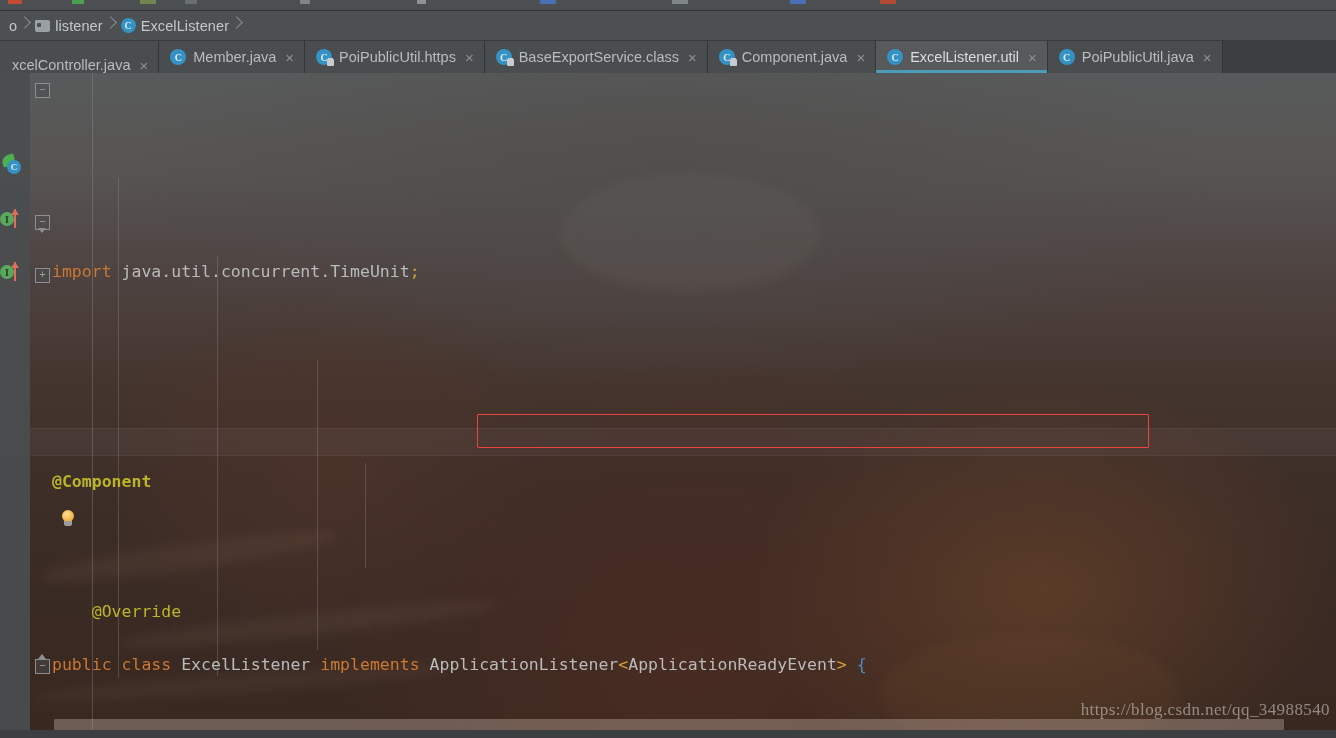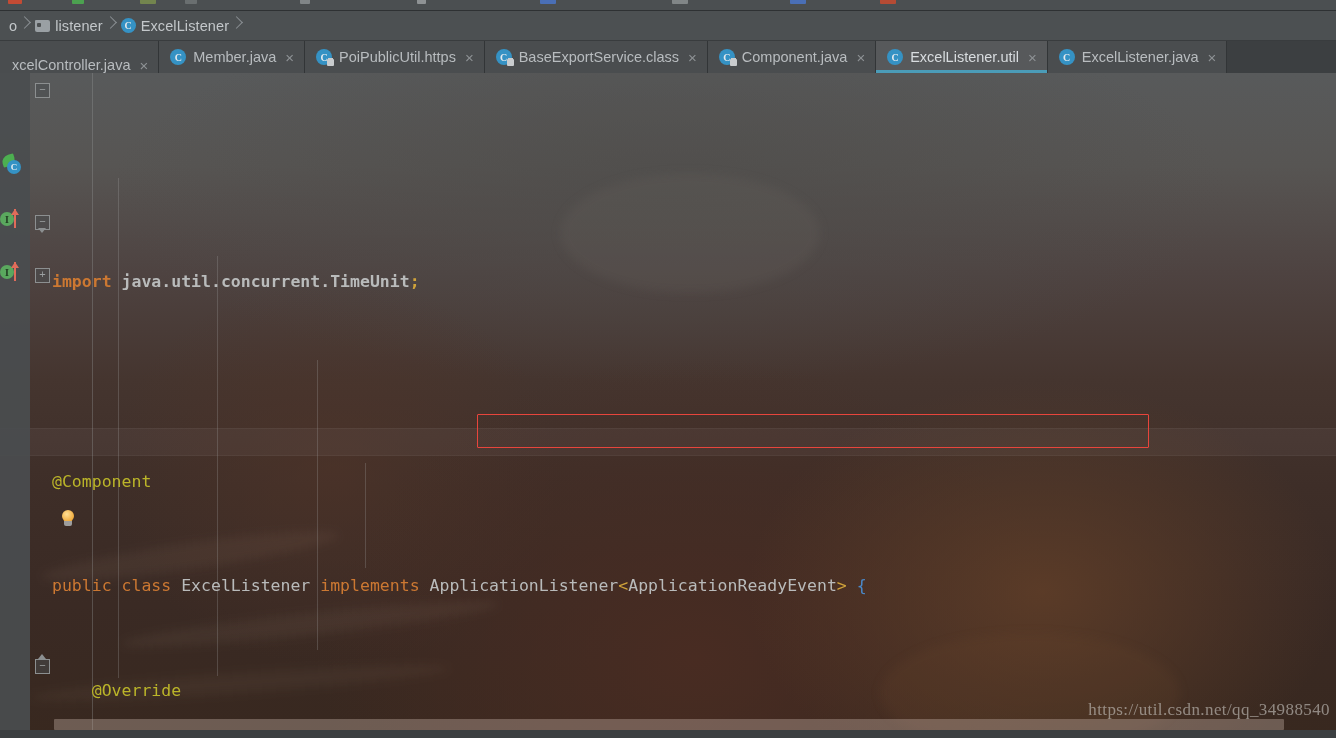--- a/index.html
+++ b/index.html
@@ -268,21 +268,21 @@
       <span>Component.java</span>
       <span class="tab-close">×</span>
     </div>
     <div class="tab active">
       <span class="tab-ico">C</span>
       <span>ExcelListener.util</span>
       <span class="tab-close">×</span>
     </div>
     <div class="tab">
       <span class="tab-ico">C</span>
-      <span>ExcelListener.java</span>
+      <span>PoiPublicUtil.java</span>
       <span class="tab-close">×</span>
     </div>
     <div class="tab-spacer"></div>
   </div>
 
   <div class="editor">
     <div class="wallpaper">
       <div class="streak" style="left:40px;top:470px;width:300px;height:26px;background:rgba(160,130,110,.10);transform:rotate(-8deg);"></div>
       <div class="streak" style="left:120px;top:540px;width:380px;height:22px;background:rgba(170,140,118,.09);transform:rotate(-6deg);"></div>
       <div class="streak" style="left:30px;top:600px;width:420px;height:20px;background:rgba(165,135,112,.08);transform:rotate(-4deg);"></div>
@@ -320,25 +320,25 @@
       <span class="glass"></span>
         <span class="base"></span>
     </div>
 
     <div class="codearea">
       <div class="indent-guide" style="left:88px;top:105px;height:500px;"></div>
       <div class="indent-guide" style="left:187px;top:183px;height:420px;"></div>
       <div class="indent-guide" style="left:287px;top:287px;height:290px;"></div>
       <div class="indent-guide" style="left:335px;top:390px;height:105px;"></div>
 
-      <div class="ln" style="top:13px;font-weight:bold;"><span class="kw">import</span> <span class="ident">java.util.concurrent.TimeUnit</span><span class="semi-y">;</span></div>
+      <div class="ln" style="top:3px;"><span class="kw">import</span> <span class="ident">java.util.concurrent.TimeUnit</span><span class="semi-y">;</span></div>
       <div class="ln" style="top:29px;"> </div>
-      <div class="ln" style="top:55px;"><span class="anno">@Component</span></div>
+      <div class="ln" style="top:55px;font-weight:bold;"><span class="anno">@Component</span></div>
+      <div class="ln" style="top:107px;">    <span class="anno">@Override</span></div>
       <div class="ln" style="top:81px;"><span class="kw">public</span> <span class="kw">class</span> <span class="ident">ExcelListener</span> <span class="kw">implements</span> <span class="ident">ApplicationListener</span><span class="angle">&lt;</span><span class="ident">ApplicationReadyEvent</span><span class="angle">&gt;</span> <span class="brace-b">{</span></div>
-      <div class="ln" style="top:107px;">    <span class="anno">@Override</span></div>
       
       
       
       
       
       
       
       
       
       
@@ -352,17 +352,17 @@
       
       
     </div>
 
     <div class="redbox" style="left:477px;top:341px;width:670px;height:32px;"></div>
 
     <div class="hscroll">
       <div class="thumb"></div>
     </div>
 
-    <div class="watermark">https://util.csdn.net/qq_34988540</div>
+    <div class="watermark">https://blog.csdn.net/qq_34988540</div>
   </div>
 
   <div class="bottombar"></div>
 </div>
 
 </body></html>

